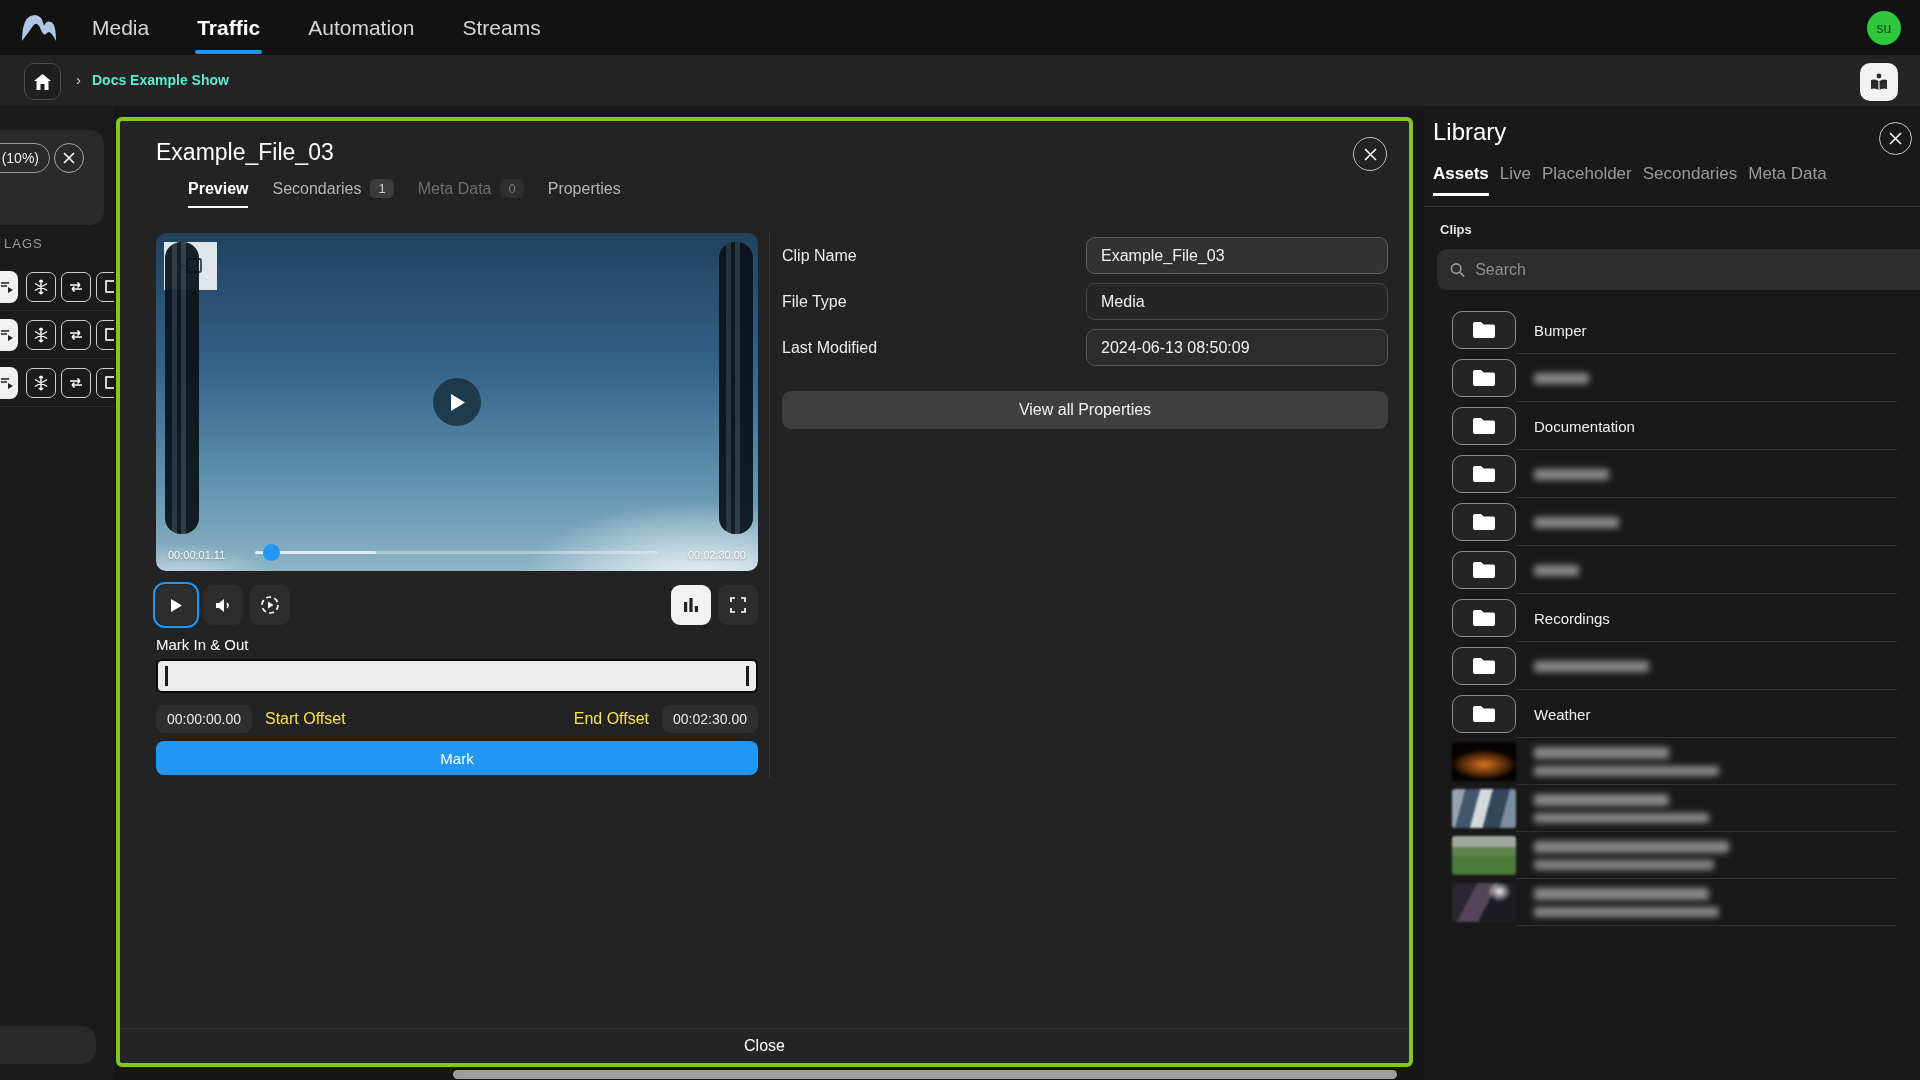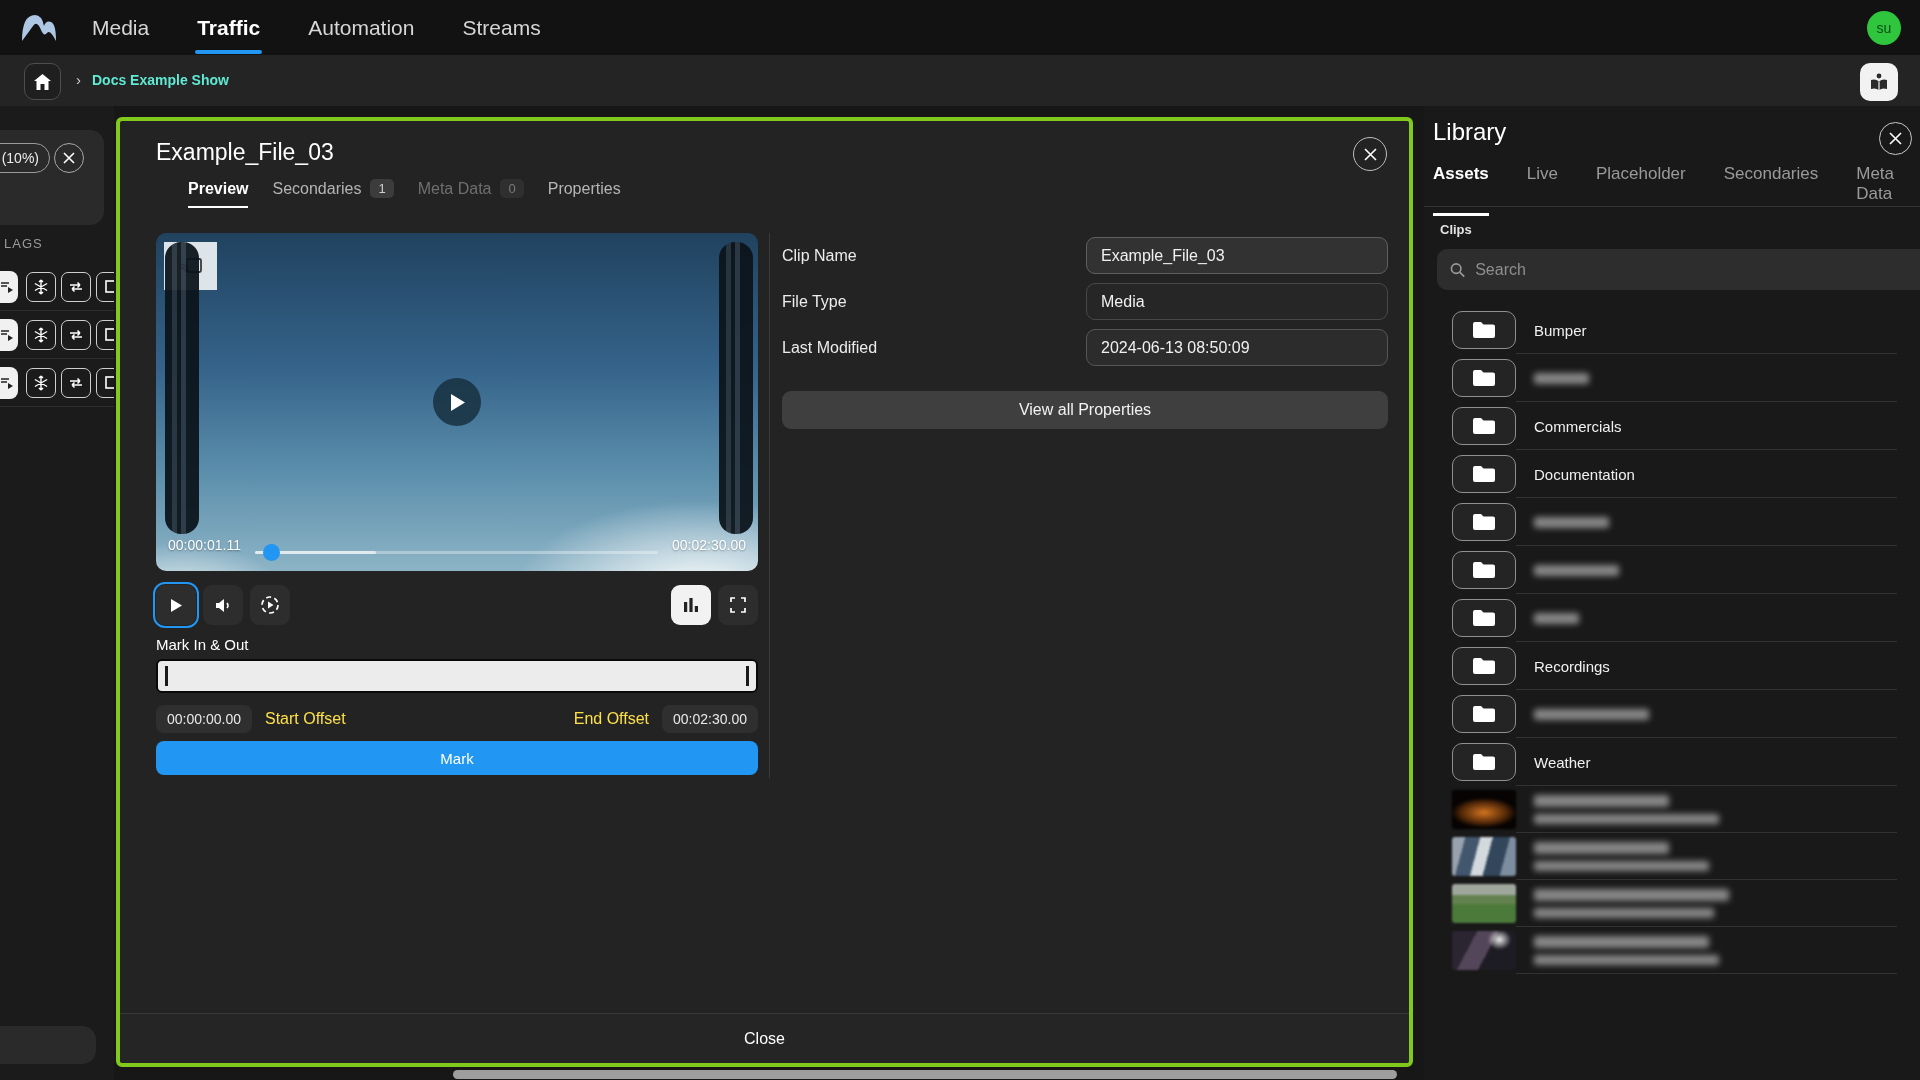--- a/index.html
+++ b/index.html
@@ -52,21 +52,21 @@
       radial-gradient(ellipse 260px 130px at 90% 106%, rgba(255,255,255,.95), rgba(255,255,255,0) 70%),
       radial-gradient(ellipse 150px 80px at 4% 108%, rgba(255,255,255,.75), rgba(255,255,255,0) 70%),
       linear-gradient(180deg,#20425f 0%, #35638a 40%, #5d90ad 72%, #8db4c6 100%);
   }
   .cast-chip { position:absolute; left:8px; top:9px; width:53px; height:48px; background:#dde4ea; display:flex; align-items:center; justify-content:center; }
   .meter { position:absolute; top:9px; width:34px; height:292px; border-radius:16px; background:#0c141b;
     background-image:linear-gradient(90deg, transparent 0 7px, #27333d 7px 12px, transparent 12px 16px, #2b3842 16px 21px, transparent 21px 34px); opacity:.94; }
   .meter.left { left:9px; }
   .meter.right { right:5px; }
   .play-overlay { position:absolute; left:277px; top:145px; width:48px; height:48px; border-radius:50%; background:rgba(23,48,64,.85); display:flex; align-items:center; justify-content:center; cursor:pointer; }
-  .pl-time { position:absolute; bottom:18px; font-size:14px; color:#fff; text-shadow:0 1px 2px rgba(0,0,0,.35); }
+  .pl-time { position:absolute; bottom:10px; font-size:11px; color:#fff; text-shadow:0 1px 2px rgba(0,0,0,.35); }
   .pl-time.cur { left:12px; }
   .pl-time.dur { right:12px; }
   .pl-track { position:absolute; left:99px; right:100px; bottom:17px; height:3px; border-radius:2px; background:rgba(255,255,255,.34); cursor:pointer; }
   .pl-buffer { position:absolute; left:0; top:0; height:3px; width:30%; border-radius:2px; background:rgba(255,255,255,.62); }
   .pl-knob { position:absolute; left:2%; top:-7px; width:17px; height:17px; border-radius:50%; background:#2196f3; }
 
   
   .ctl-row { position:absolute; left:36px; top:464px; width:602px; height:40px; }
   .ctl-btn { position:absolute; top:0; width:40px; height:40px; border-radius:9px; background:#2d2d2d; color:#fff; display:flex; align-items:center; justify-content:center; cursor:pointer; }
   .ctl-btn.focus { outline:2px solid #2196f3; outline-offset:1px; }
@@ -88,28 +88,28 @@
   
   .prop-row { position:absolute; left:662px; width:606px; height:37px; display:flex; align-items:center; }
   .prop-label { font-size:16px; color:#ececec; }
   .prop-input { position:absolute; left:304px; width:302px; height:37px; border-radius:9px; font-family:inherit; font-size:16px; color:#f0f0f0; padding:0 14px; outline:none; }
   .pi-a { background:#323232; border:1px solid #5f5f5f; }
   .pi-b { background:#262626; border:1px solid #484848; }
   .pi-c { background:#2c2c2c; border:1px solid #565656; }
   .viewall-btn { position:absolute; left:662px; top:270px; width:606px; height:38px; background:#3f3f3f; border:none; border-radius:9px; color:#f2f2f2; font-size:16px; font-family:inherit; cursor:pointer; }
 
   
-  .m-footer { position:absolute; left:0; bottom:0; width:100%; height:50px; border-top:1px solid #383838; background:#252525; border-radius:0 0 4px 4px; display:flex; align-items:center; justify-content:center; }
+  .m-footer { position:absolute; left:0; bottom:0; width:100%; height:35px; border-top:1px solid #383838; background:#252525; border-radius:0 0 4px 4px; display:flex; align-items:center; justify-content:center; }
   .m-close-btn { background:none; border:none; color:#fff; font-size:16px; font-family:inherit; cursor:pointer; }
 
   
   #library { position:absolute; left:1424px; top:106px; width:496px; height:974px; background:#191919; }
   .lib-title { position:absolute; left:9px; top:12px; font-size:24px; color:#fff; }
   .lib-close { position:absolute; right:8px; top:16px; width:33px; height:33px; border:1.5px solid #c9c9c9; border-radius:50%; color:#fff; display:flex; align-items:center; justify-content:center; cursor:pointer; }
-  .lib-tabs { position:absolute; left:9px; top:58px; display:flex; gap:38px; }
+  .lib-tabs { position:absolute; left:9px; top:58px; display:flex; gap:11px; }
   .lib-tab { position:relative; font-size:17px; color:#9a9a9a; padding-bottom:12px; cursor:pointer; }
   .lib-tab.active { color:#fff; font-weight:bold; }
   .lib-tab.active::after { content:""; position:absolute; left:0; bottom:0; width:100%; height:3px; background:#fff; }
   .lib-divider { position:absolute; left:0; top:100px; width:100%; height:1px; background:#343434; }
   .lib-clips-label { position:absolute; left:16px; top:116px; font-size:13px; font-weight:bold; color:#e3e3e3; }
   .lib-search { position:absolute; left:13px; top:143px; width:518px; height:41px; background:#2d2d2d; border-radius:10px; display:flex; align-items:center; padding:0 13px; gap:10px; }
   .lib-search input { background:transparent; border:none; outline:none; color:#e8e8e8; font-size:16px; font-family:inherit; width:100%; }
   .lib-search input::placeholder { color:#8f8f8f; }
   .lib-list { position:absolute; left:0; top:200px; width:496px; }
   .f-row { position:relative; height:48px; display:flex; align-items:center; }
@@ -404,28 +404,20 @@
             </svg>
           </div>
         <span class="f-label"><span class="redact" style="display:inline-block;width:55px;height:11px;"></span></span>
       </div>
       <div class="f-row">
         <div class="f-btn">
             <svg width="24" height="18" viewBox="0 0 24 18">
               <path d="M1 3 Q1 1 3 1 H9 L11.5 3.5 H21 Q23 3.5 23 5.5 V15 Q23 17 21 17 H3 Q1 17 1 15 Z" fill="#fff"></path>
             </svg>
           </div>
-        <span class="f-label">Commercials</span>
-      </div>
-      <div class="f-row">
-        <div class="f-btn">
-            <svg width="24" height="18" viewBox="0 0 24 18">
-              <path d="M1 3 Q1 1 3 1 H9 L11.5 3.5 H21 Q23 3.5 23 5.5 V15 Q23 17 21 17 H3 Q1 17 1 15 Z" fill="#fff"></path>
-            </svg>
-          </div>
         <span class="f-label">Documentation</span>
       </div>
       <div class="f-row">
         <div class="f-btn">
             <svg width="24" height="18" viewBox="0 0 24 18">
               <path d="M1 3 Q1 1 3 1 H9 L11.5 3.5 H21 Q23 3.5 23 5.5 V15 Q23 17 21 17 H3 Q1 17 1 15 Z" fill="#fff"></path>
             </svg>
           </div>
         <span class="f-label"><span class="redact" style="display:inline-block;width:75px;height:11px;"></span></span>
       </div>

